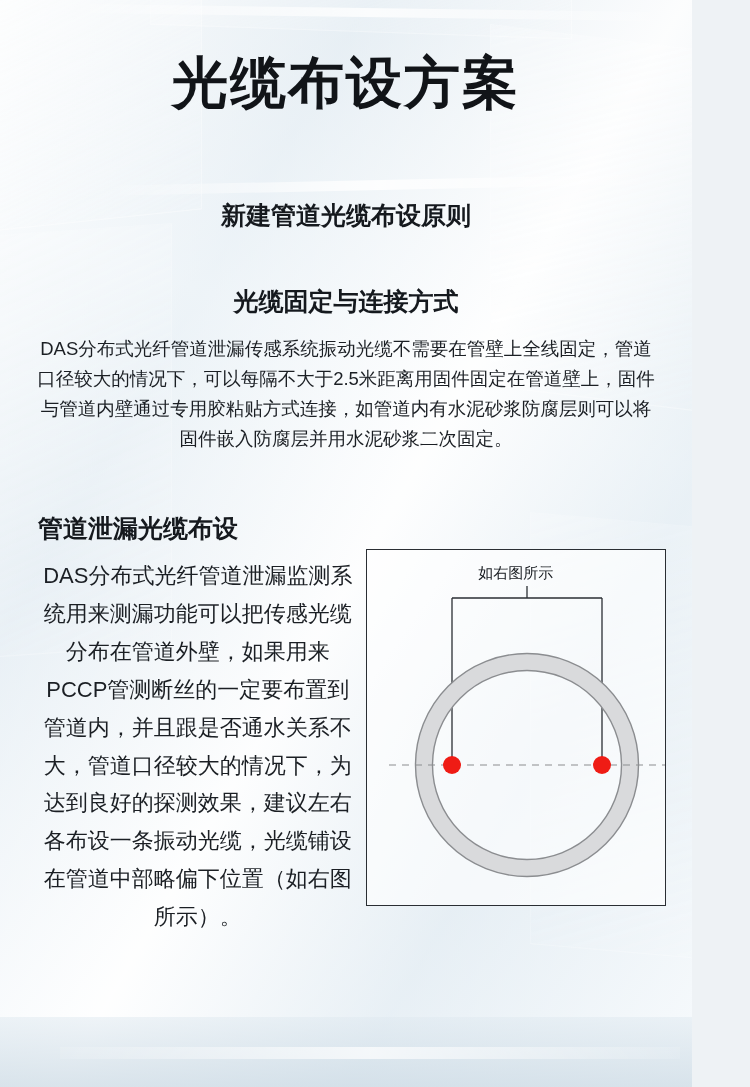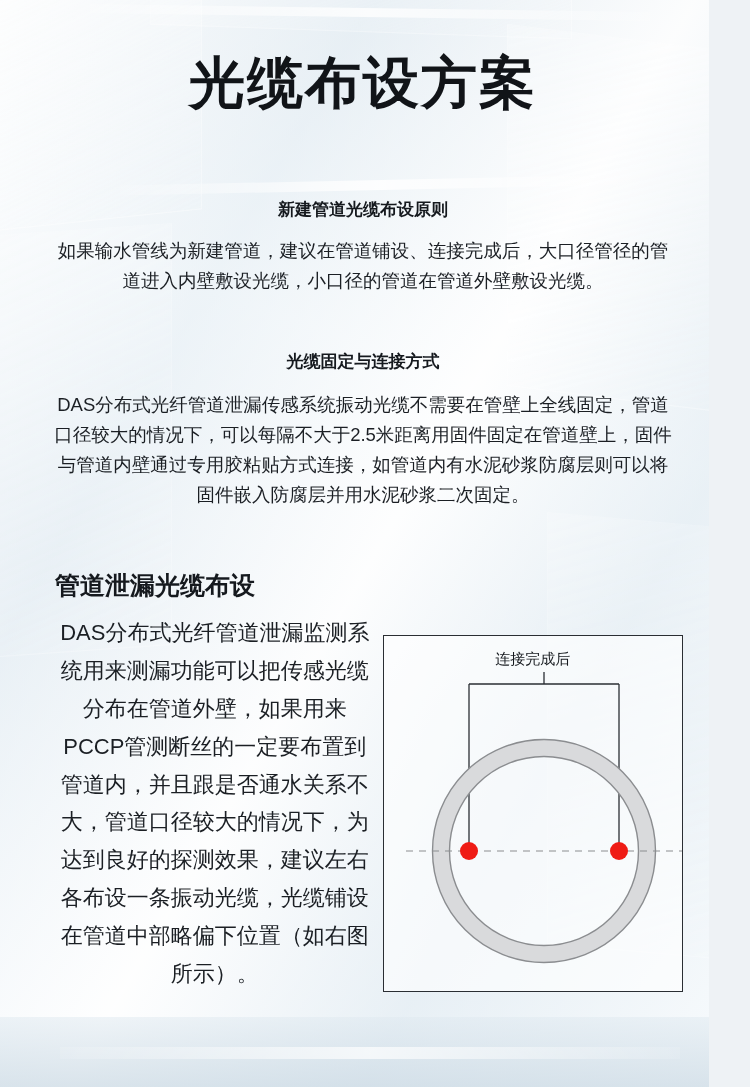--- a/index.html
+++ b/index.html
@@ -14,21 +14,20 @@
     overflow: hidden;
   }
   .page {
     position: relative;
     width: 692px;
     height: 1087px;
     background:
       linear-gradient(120deg, rgba(255,255,255,0.85) 0%, rgba(232,240,246,0.55) 28%, rgba(255,255,255,0.9) 52%, rgba(226,236,243,0.6) 74%, rgba(248,251,253,0.9) 100%),
       linear-gradient(200deg, #dfe8ee 0%, #f4f8fa 35%, #e7eef3 60%, #f7fafc 100%);
     overflow: hidden;
-    padding-left: 17px;
   }
   
   .glass {
     position: absolute;
     background: linear-gradient(160deg, rgba(255,255,255,0.55), rgba(255,255,255,0.05));
     border: 1px solid rgba(255,255,255,0.55);
     pointer-events: none;
   }
   .g1 { left: -40px; top: -10px; width: 240px; height: 230px; transform: skewY(-6deg); opacity: .55; }
   .g2 { left: 150px; top: -30px; width: 420px; height: 60px; transform: skewY(2deg); opacity: .5; }
@@ -51,21 +50,21 @@
     font-size: 56px;
     font-weight: bold;
     letter-spacing: 2px;
     color: #111418;
     margin: 52px 0 0 0;
     line-height: 1.1;
   }
 
   .section-title {
     text-align: center;
-    font-size: 17px;
+    font-size: 25px;
     font-weight: bold;
     color: #15191e;
     margin: 0;
     line-height: 1.2;
   }
   .st-1 { margin-top: 86px; }
   .st-2 { margin-top: 56px; }
 
   .para {
     font-size: 18.5px;
@@ -76,21 +75,21 @@
   }
   .para-2 {
     margin-top: 18px;
     margin-left: 8px;
     margin-right: 8px;
   }
 
   .lower {
     margin-top: 60px;
     display: flex;
-    align-items: flex-end;
+    align-items: center;
     justify-content: space-between;
     padding-left: 4px;
   }
   .lower-left {
     width: 360px;
   }
   .left-title {
     font-size: 25px;
     font-weight: bold;
     color: #15191e;
@@ -141,33 +140,32 @@
   <div class="glass g9"></div>
   <div class="glass g8"></div>
   <div class="glass g6"></div>
   <div class="glass g7"></div>
 
   <div class="content">
 
     <h1 class="main-title">光缆布设方案</h1>
 
     <h2 class="section-title st-1">新建管道光缆布设原则</h2>
-    <p class="para">如果输水管线为新建管道，建议在管道铺设、连接完成后，大口径管径的管道进入内壁敷设光缆，小口径的管道在管道外壁敷设光缆。</p>
 
     <h2 class="section-title st-2">光缆固定与连接方式</h2>
     <p class="para para-2">DAS分布式光纤管道泄漏传感系统振动光缆不需要在管壁上全线固定，管道口径较大的情况下，可以每隔不大于2.5米距离用固件固定在管道壁上，固件与管道内壁通过专用胶粘贴方式连接，如管道内有水泥砂浆防腐层则可以将固件嵌入防腐层并用水泥砂浆二次固定。</p>
 
     <div class="lower">
       <div class="lower-left">
         <h2 class="left-title">管道泄漏光缆布设</h2>
         <p class="left-para">DAS分布式光纤管道泄漏监测系统用来测漏功能可以把传感光缆分布在管道外壁，如果用来PCCP管测断丝的一定要布置到管道内，并且跟是否通水关系不大，管道口径较大的情况下，为达到良好的探测效果，建议左右各布设一条振动光缆，光缆铺设在管道中部略偏下位置（如右图所示）。</p>
       </div>
 
       <div class="diagram">
-        <div class="diagram-label">连接完成后</div>
+        <div class="diagram-label">如右图所示</div>
         <svg width="320" height="355" viewBox="0 0 320 355">
 
           <line x1="160" y1="36" x2="160" y2="48" stroke="#2a2e33" stroke-width="1.3"></line>
           <line x1="85" y1="48" x2="235" y2="48" stroke="#2a2e33" stroke-width="1.3"></line>
           <line x1="85" y1="48" x2="85" y2="215" stroke="#2a2e33" stroke-width="1.3"></line>
           <line x1="235" y1="48" x2="235" y2="215" stroke="#2a2e33" stroke-width="1.3"></line>
 
           <circle cx="160" cy="215" r="103" fill="none" stroke="#d9dadc" stroke-width="17"></circle>
           <circle cx="160" cy="215" r="111.5" fill="none" stroke="#8b8d90" stroke-width="1.4"></circle>
           <circle cx="160" cy="215" r="94.5" fill="none" stroke="#8b8d90" stroke-width="1.4"></circle>

